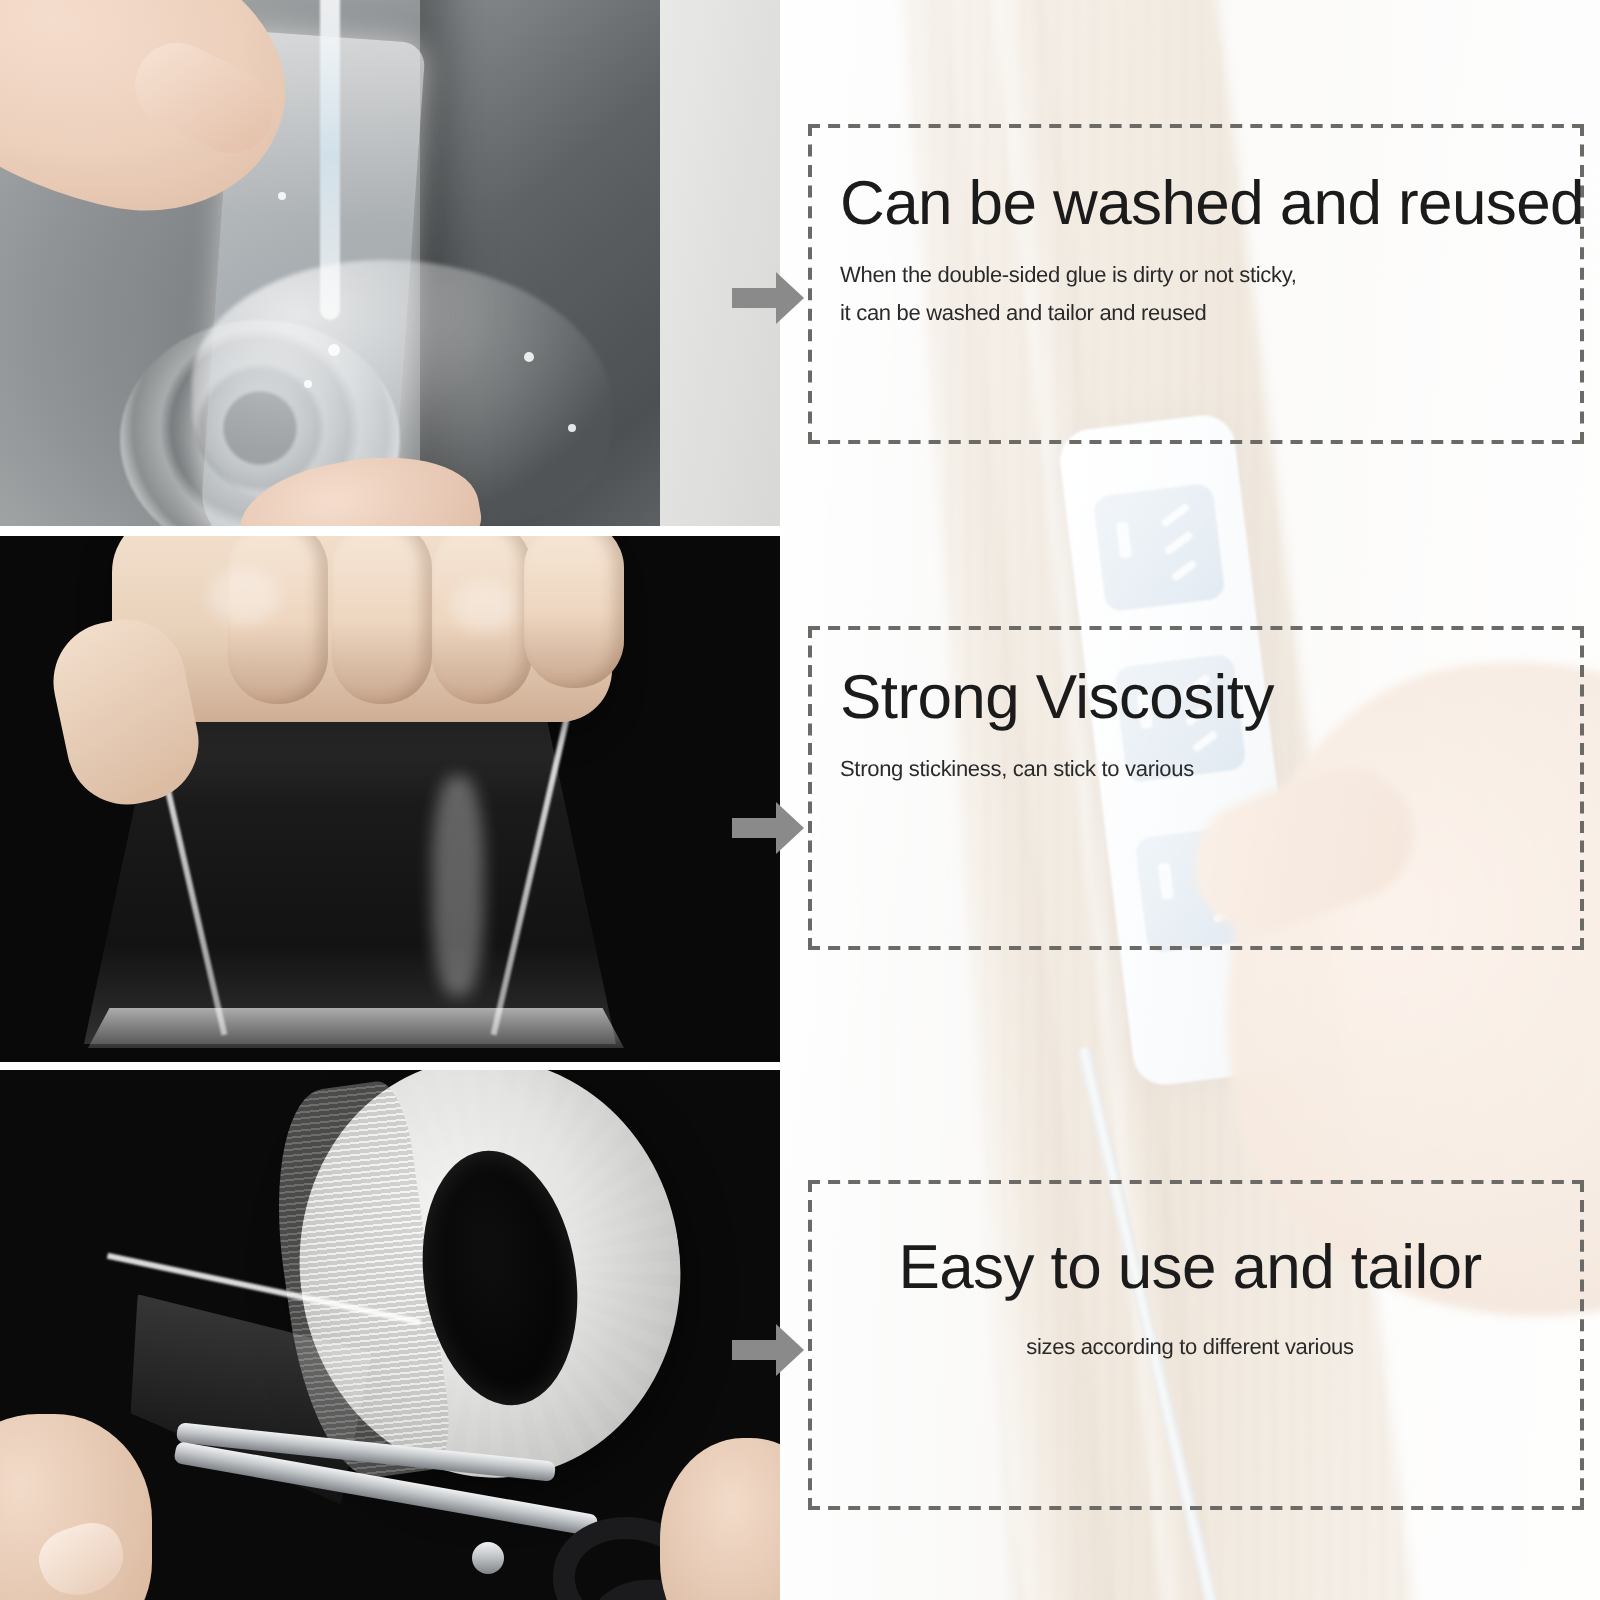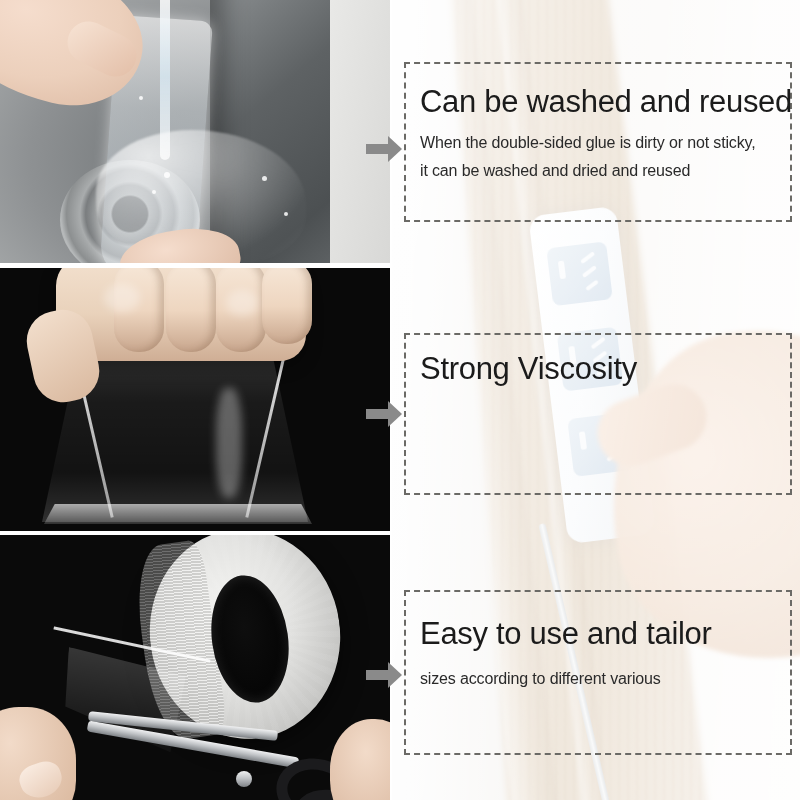--- a/index.html
+++ b/index.html
@@ -421,34 +421,34 @@
   }
 
   
   .callout {
     position: absolute;
     box-sizing: border-box;
     border: 2px dashed #6b6a66;
     padding: 18px 20px 0 14px;
   }
   .c1 { left: 404px; top: 62px;  width: 388px; height: 160px; }
-  .c2 { left: 404px; top: 333px; width: 388px; height: 162px; }
-  .c3 { left: 404px; top: 590px; width: 388px; height: 165px; }
+  .c2 { left: 404px; top: 313px; width: 388px; height: 162px; }
+  .c3 { left: 404px; top: 590px; width: 388px; height: 165px; text-align: center; }
 
   .callout .title {
     font-size: 31px;
     line-height: 1.05;
     font-weight: 400;
     color: #1b1b1b;
     letter-spacing: -0.3px;
     white-space: nowrap;
   }
   .callout .desc {
     margin-top: 10px;
-    font-size: 16px;
+    font-size: 11px;
     line-height: 1.75;
     color: #2a2a2a;
     letter-spacing: -0.15px;
   }
   .callout .desc span { display: block; white-space: nowrap; }
   .c1 { padding-top: 22px; }
   .c2 .title, .c3 .title { }
   .c2 { padding-top: 18px; }
   .c3 { padding-top: 26px; }
   .c3 .desc { margin-top: 14px; }
@@ -583,27 +583,28 @@
   </div>
   <div class="arrow a3">
     <div class="shaft"></div>
     <div class="head"></div>
   </div>
 
   <div class="callout c1">
     <div class="title">Can be washed and reused</div>
     <div class="desc">
       <span>When the double-sided glue is dirty or not sticky,</span>
-      <span>it can be washed and dried and reused</span>
+      <span>it can be washed and tailor and reused</span>
     </div>
   </div>
 
   <div class="callout c2">
     <div class="title">Strong Viscosity</div>
     <div class="desc">
+      <span>Strong stickiness, can stick to various</span>
     </div>
   </div>
 
   <div class="callout c3">
     <div class="title">Easy to use and tailor</div>
     <div class="desc">
       <span>sizes according to different various</span>
     </div>
   </div>
 

